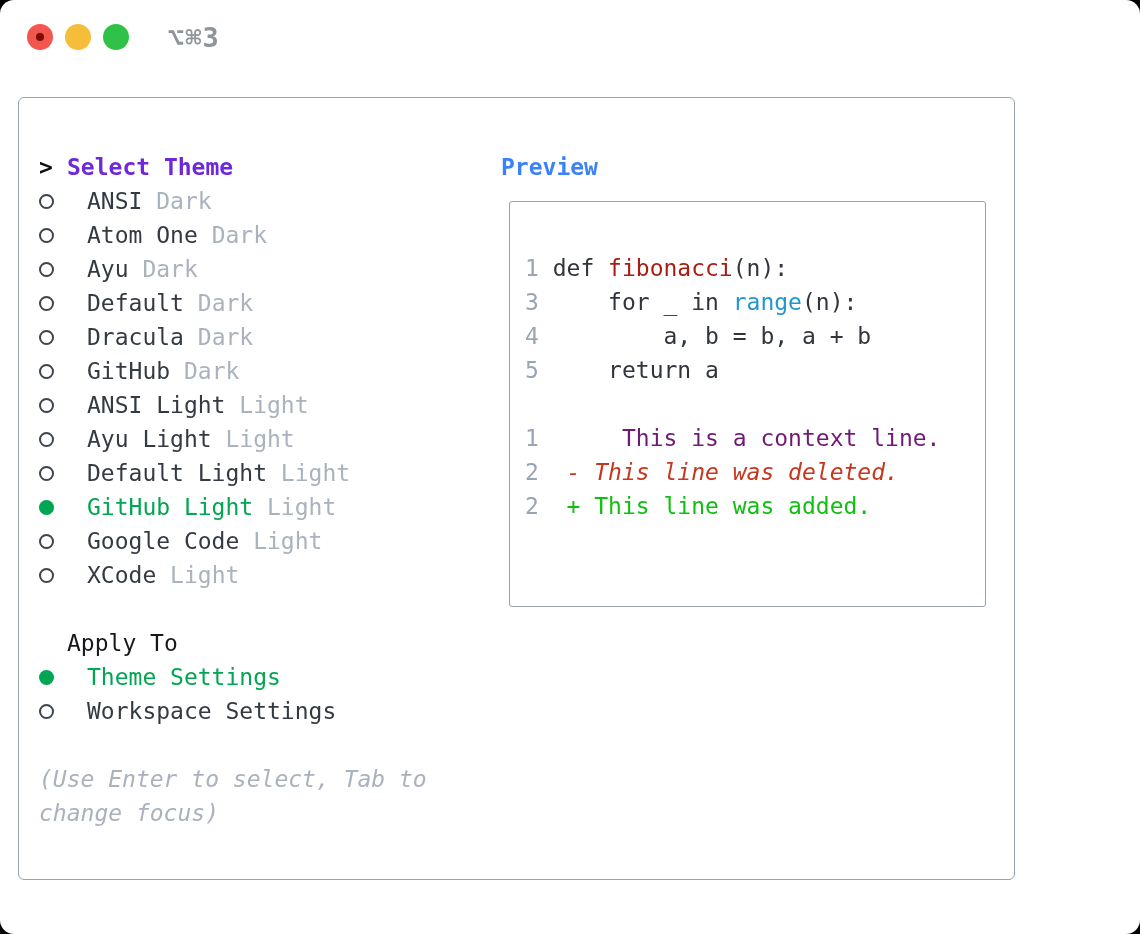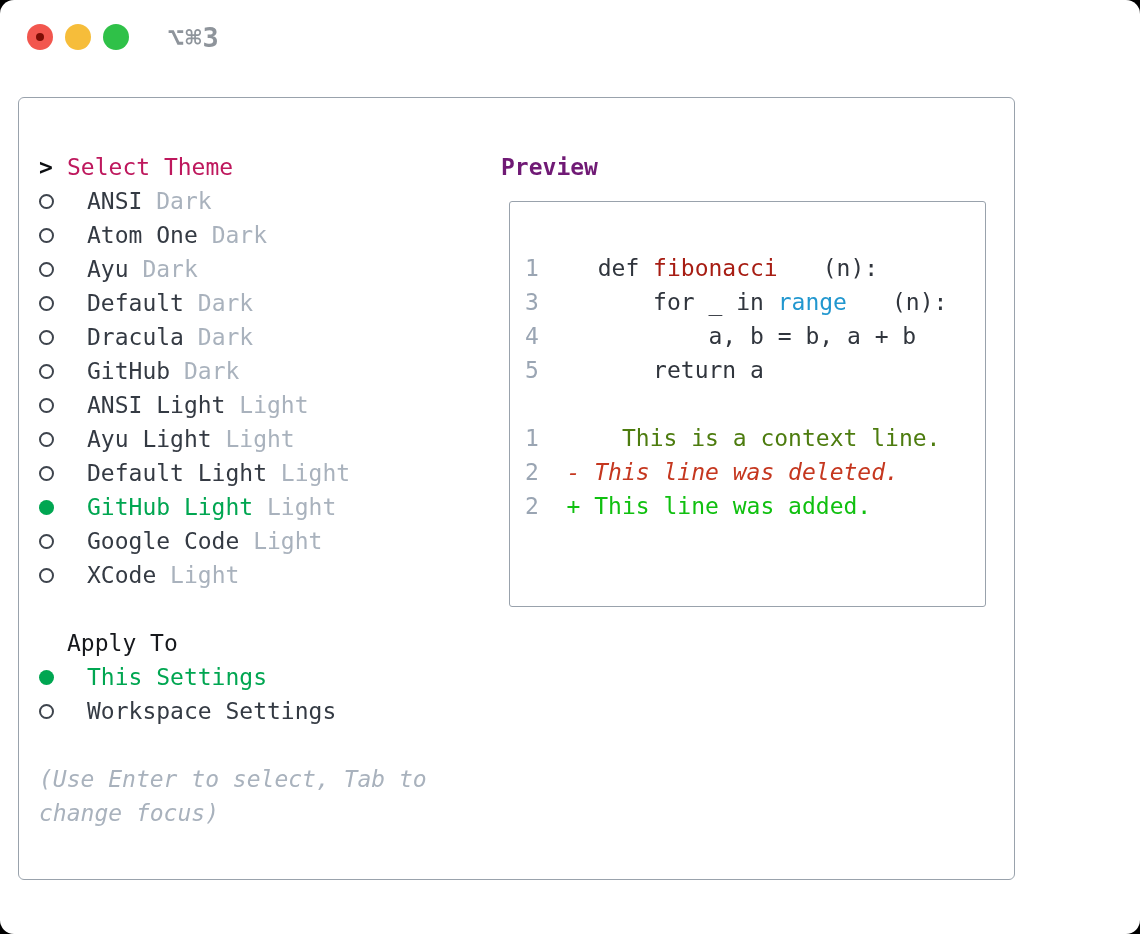--- a/index.html
+++ b/index.html
@@ -89,60 +89,60 @@
   .circle.selected {
     width: 15px; height: 15px;
     border: none;
     background: #00a651;
   }
   .prompt {
     font-weight: 700;
     color: #0d0f12;
   }
   .hdr {
-    font-weight: 400;
-    color: #be185d;
+    font-weight: 700;
+    color: #6d28d9;
   }
   .theme-name { color: #343a43; margin-left: 20px; }
   .theme-name.selected { color: #00a651; }
   .variant { color: #a9b2bd; }
   .hint { color: #a9b2bd; font-style: italic; }
   .spacer { height: 34px; }
   
   .preview-title {
     position: absolute;
     left: 482px; top: 52px;
     height: 34px; line-height: 34px;
     font-size: 23px;
     font-weight: 700;
-    color: #701a75;
+    color: #3b82f6;
     white-space: pre;
   }
   .preview-box {
     position: absolute;
     left: 490px; top: 103px;
     width: 477px; height: 406px;
     border: 1.5px solid #99a2ac;
     border-radius: 3px;
     box-sizing: border-box;
     padding: 49px 0 0 15px;
     overflow: hidden;
   }
   .code-line {
     height: 34px;
     line-height: 34px;
     font-size: 23px;
     white-space: pre;
   }
   .ln          { color: #9aa5b3; }
-  .tok-c       { color: #30353d; margin-left: 45px; }
+  .tok-c       { color: #30353d; }
   .tok-fn      { color: #a71d13; }
   .tok-num     { color: #0b7a76; }
   .tok-builtin { color: #2197cf; text-align: right; }
-  .diff-context { color: #4d7c0f; margin-top: 8px; }
+  .diff-context { color: #701a75; margin-top: 8px; }
   .diff-deleted { color: #c5371f; font-style: italic; }
   .diff-added   { color: #10c010; }
 </style>
 </head>
 <body>
 
 <div class="window">
 
   <div class="titlebar">
     <div class="traffic red">
@@ -173,21 +173,21 @@
           <div class="row"><span class="bullet-cell"><span class="circle selected"></span></span><span class="theme-name selected">GitHub Light</span><span class="variant"> Light</span></div>
           <div class="row"><span class="bullet-cell"><span class="circle"></span></span><span class="theme-name">Google Code</span><span class="variant"> Light</span></div>
           <div class="row"><span class="bullet-cell"><span class="circle"></span></span><span class="theme-name">XCode</span><span class="variant"> Light</span></div>
         </div>
       <div class="spacer"></div>
       <div class="row">
         <span class="bullet-cell"></span>
         <span class="hdr" style="font-weight:400;color:#16181c">Apply To</span>
       </div>
       <div id="apply-list">
-          <div class="row"><span class="bullet-cell"><span class="circle selected"></span></span><span class="theme-name selected">This Settings</span></div>
+          <div class="row"><span class="bullet-cell"><span class="circle selected"></span></span><span class="theme-name selected">Theme Settings</span></div>
           <div class="row"><span class="bullet-cell"><span class="circle"></span></span><span class="theme-name">Workspace Settings</span></div>
         </div>
       <div class="spacer"></div>
       <div id="hint-lines">
           <div class="row hint">(Use Enter to select, Tab to</div>
           <div class="row hint">change focus)</div>
         </div>
     </div>
 
     <div class="preview-title">Preview</div>

